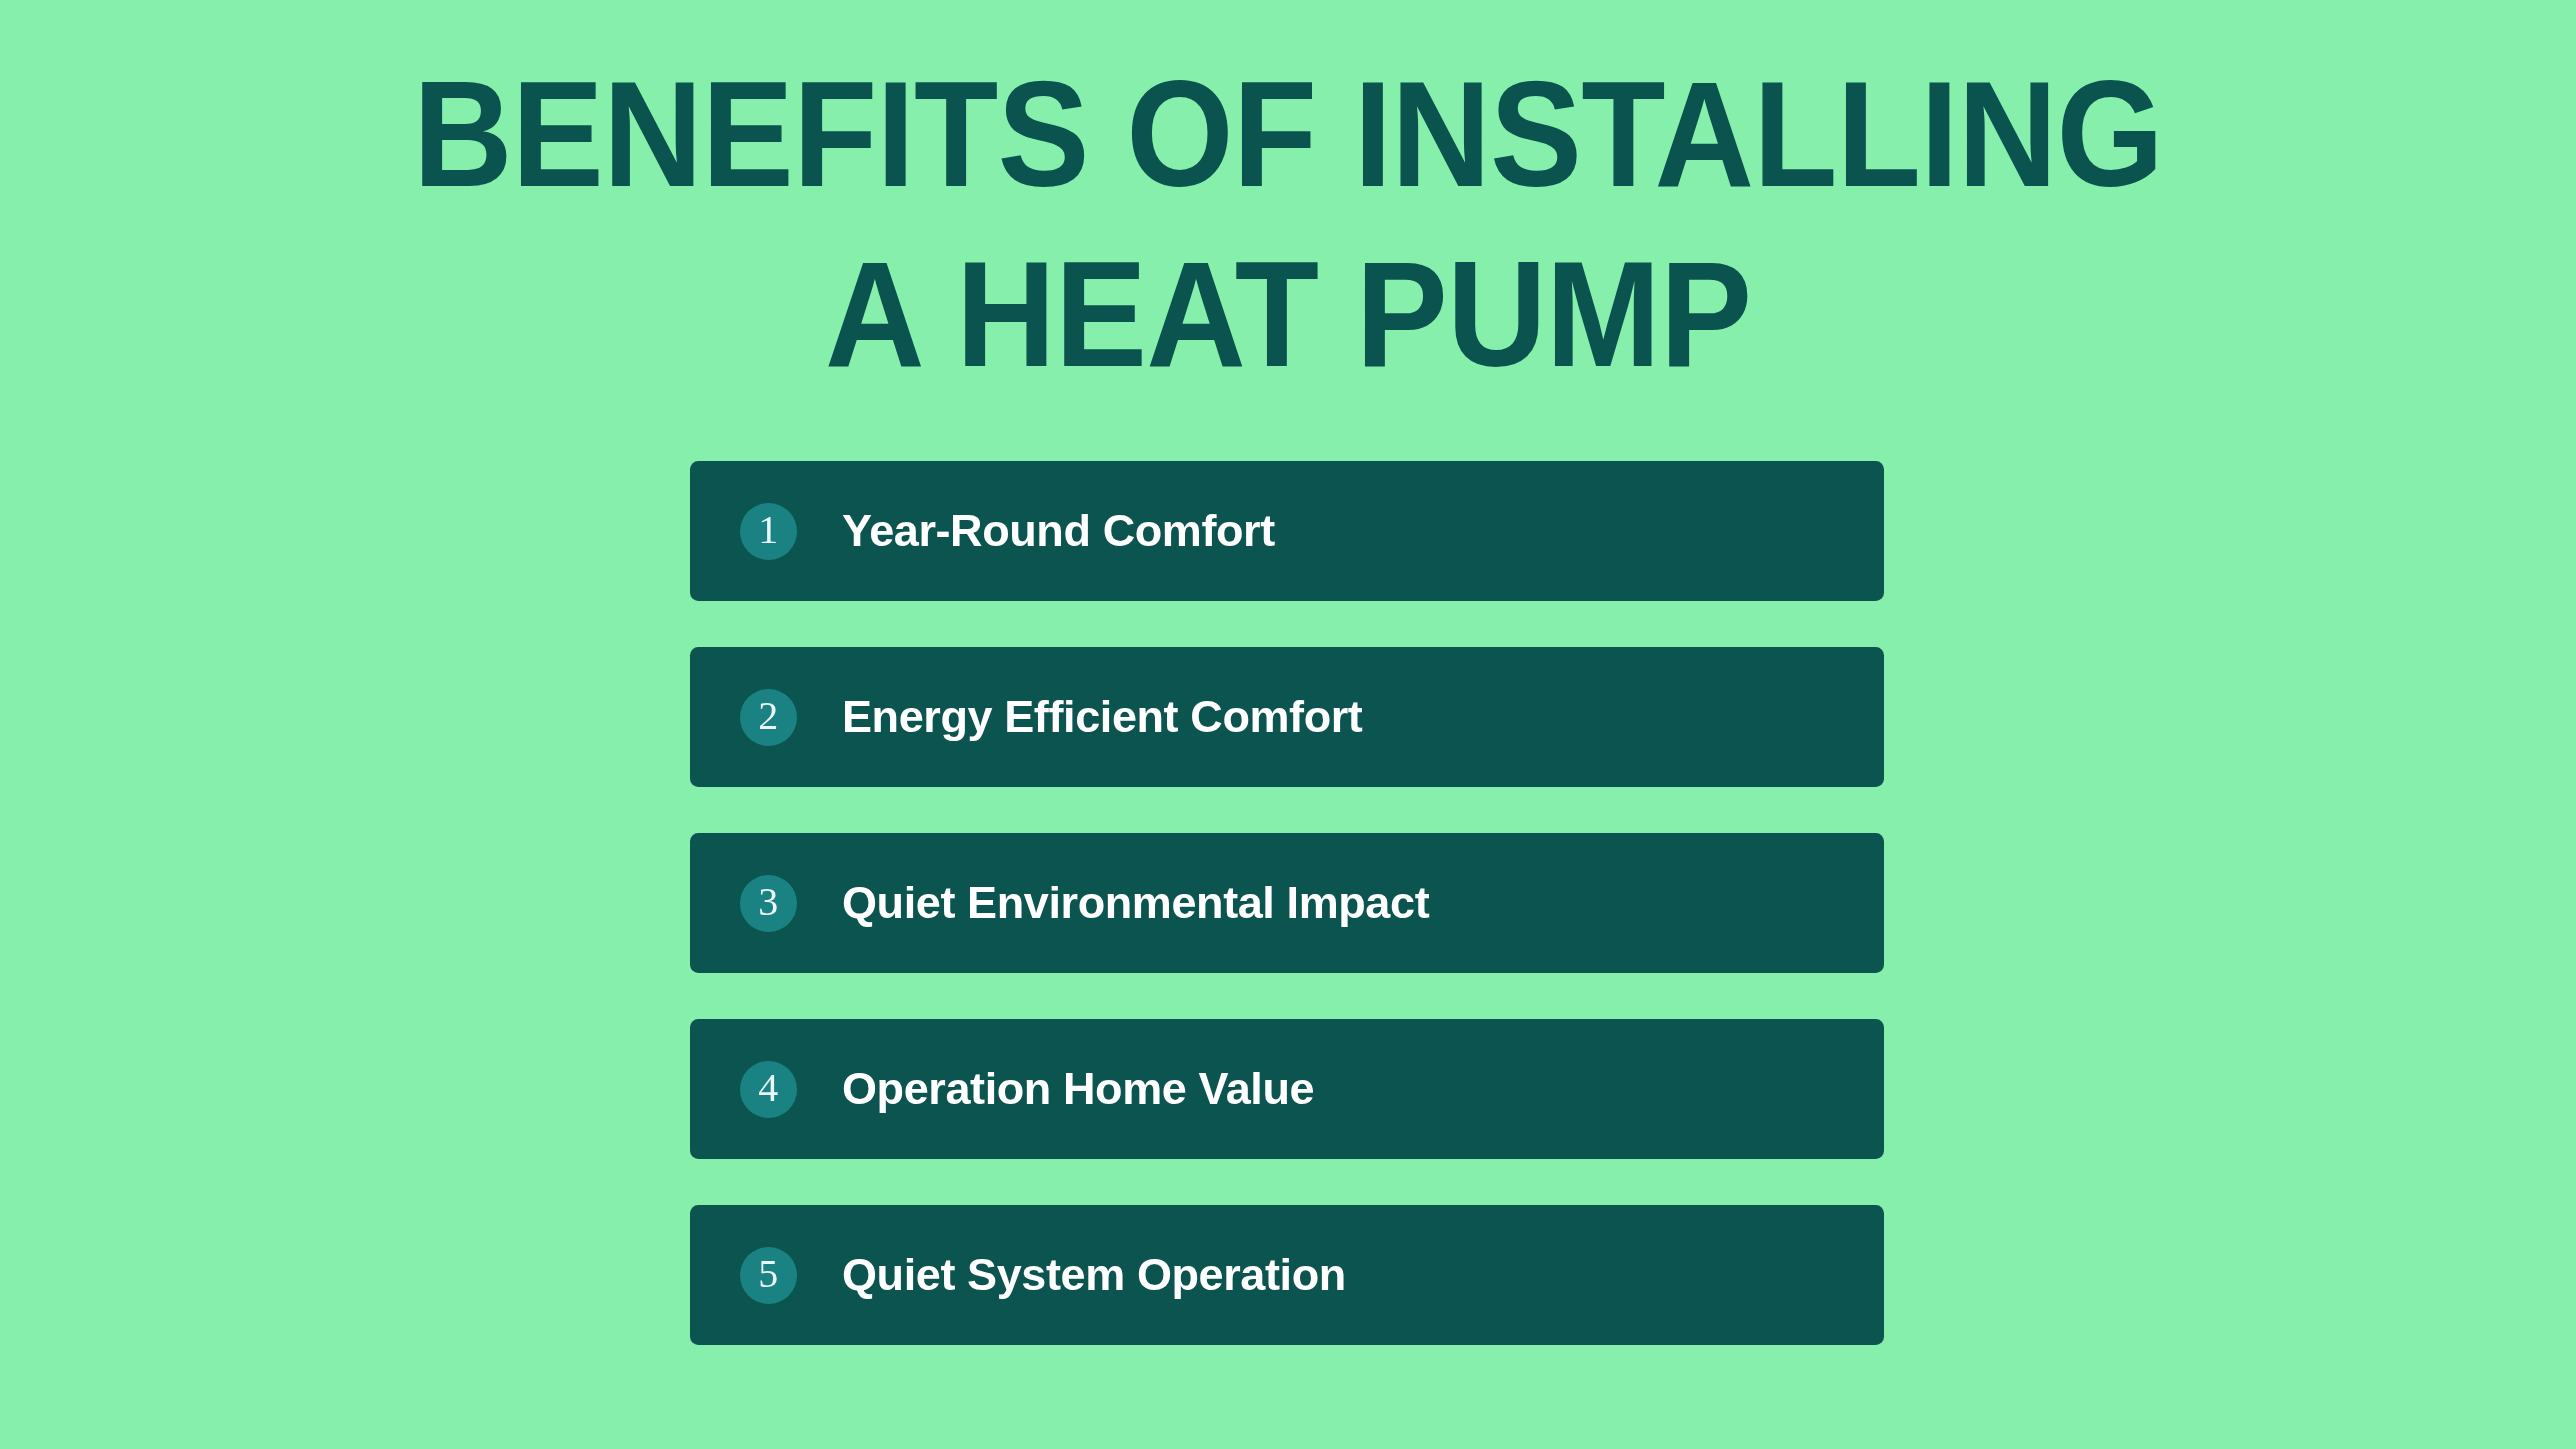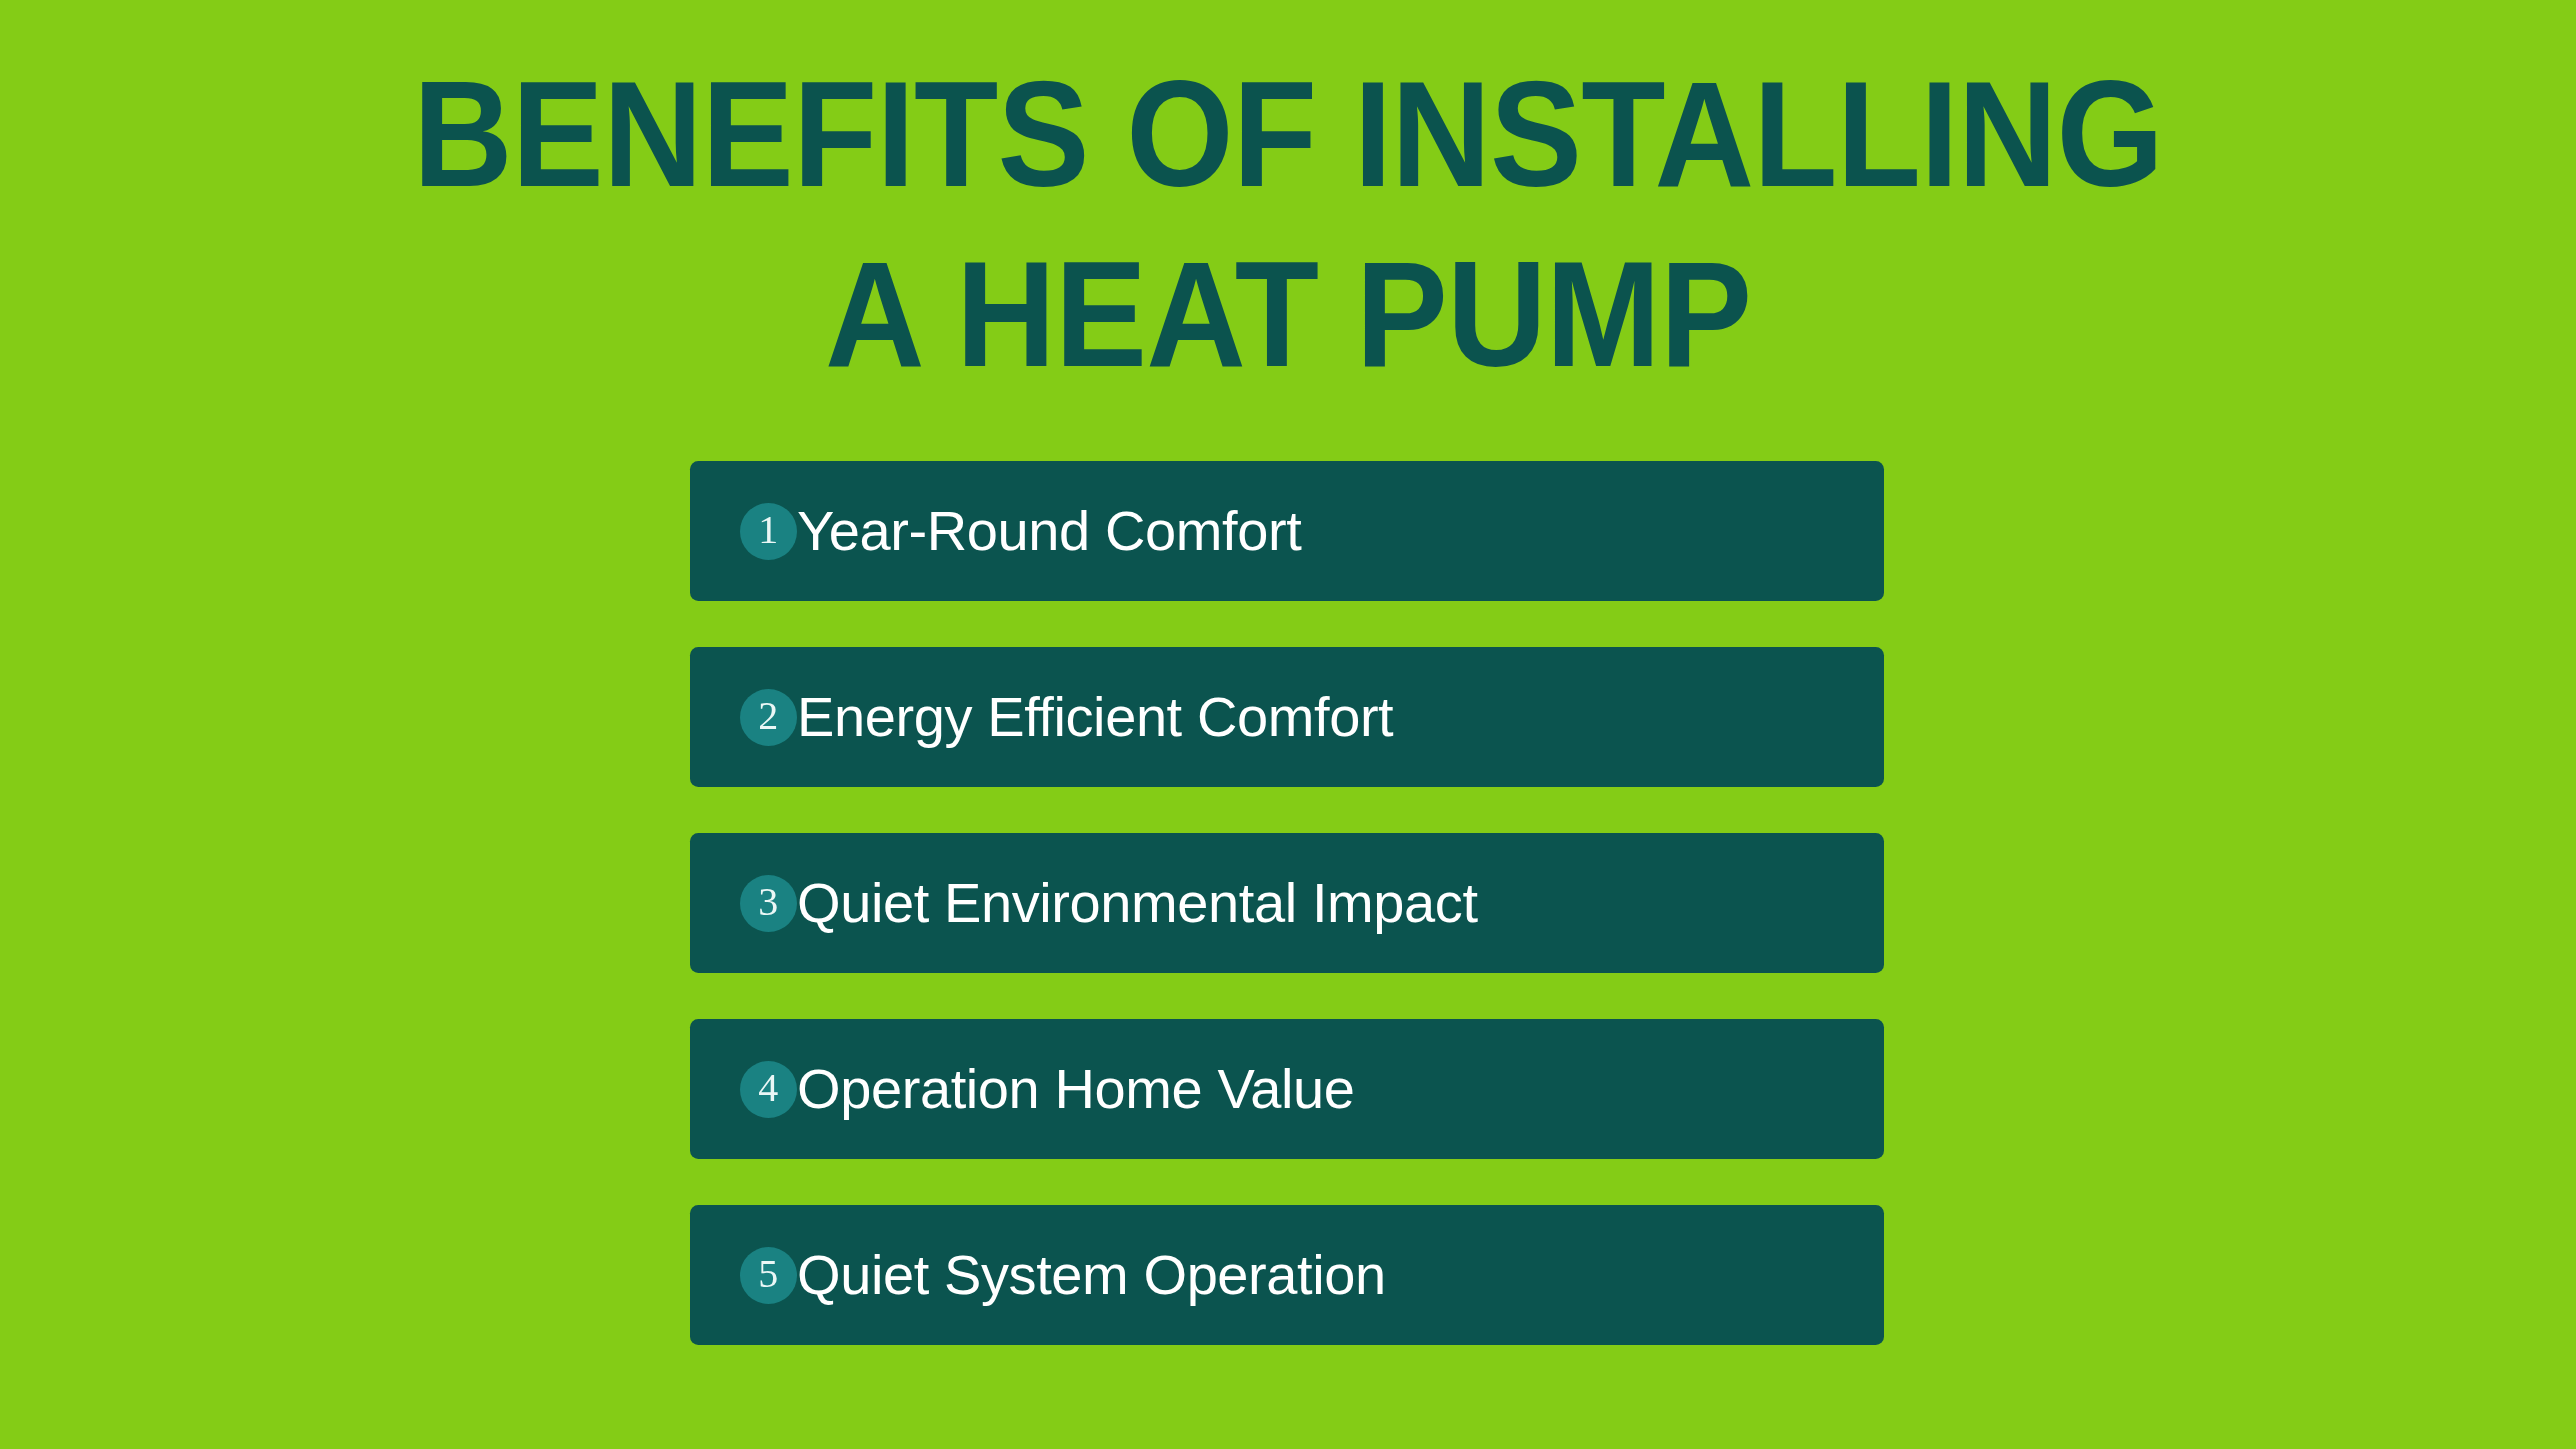--- a/index.html
+++ b/index.html
@@ -13,21 +13,21 @@
 
   body {
     font-family: "Liberation Sans", sans-serif;
     -webkit-font-smoothing: antialiased;
   }
 
   #slide {
     position: relative;
     width: 2576px;
     height: 1449px;
-    background: #84cc16;
+    background: #86efac;
   }
 
   
   .title-block {
     position: absolute;
     left: 0;
     top: 89px;
     width: 2576px;
     text-align: center;
   }
@@ -87,24 +87,25 @@
     color: #eaf7f6;
     font-family: "Liberation Serif", serif;
     font-weight: 400;
     font-size: 40px;
     line-height: 1;
     letter-spacing: 0.5px;
     padding-bottom: 2.8px;
   }
 
   .benefit-label {
+    margin-left: 45px;
     color: #ffffff;
     font-family: "Liberation Sans", sans-serif;
-    font-weight: 400;
-    font-size: 56px;
+    font-weight: 700;
+    font-size: 45px;
     line-height: 1.05;
     letter-spacing: -0.4px;
     white-space: nowrap;
   }
 </style>
 </head>
 <body>
 
 <div id="slide">
 

